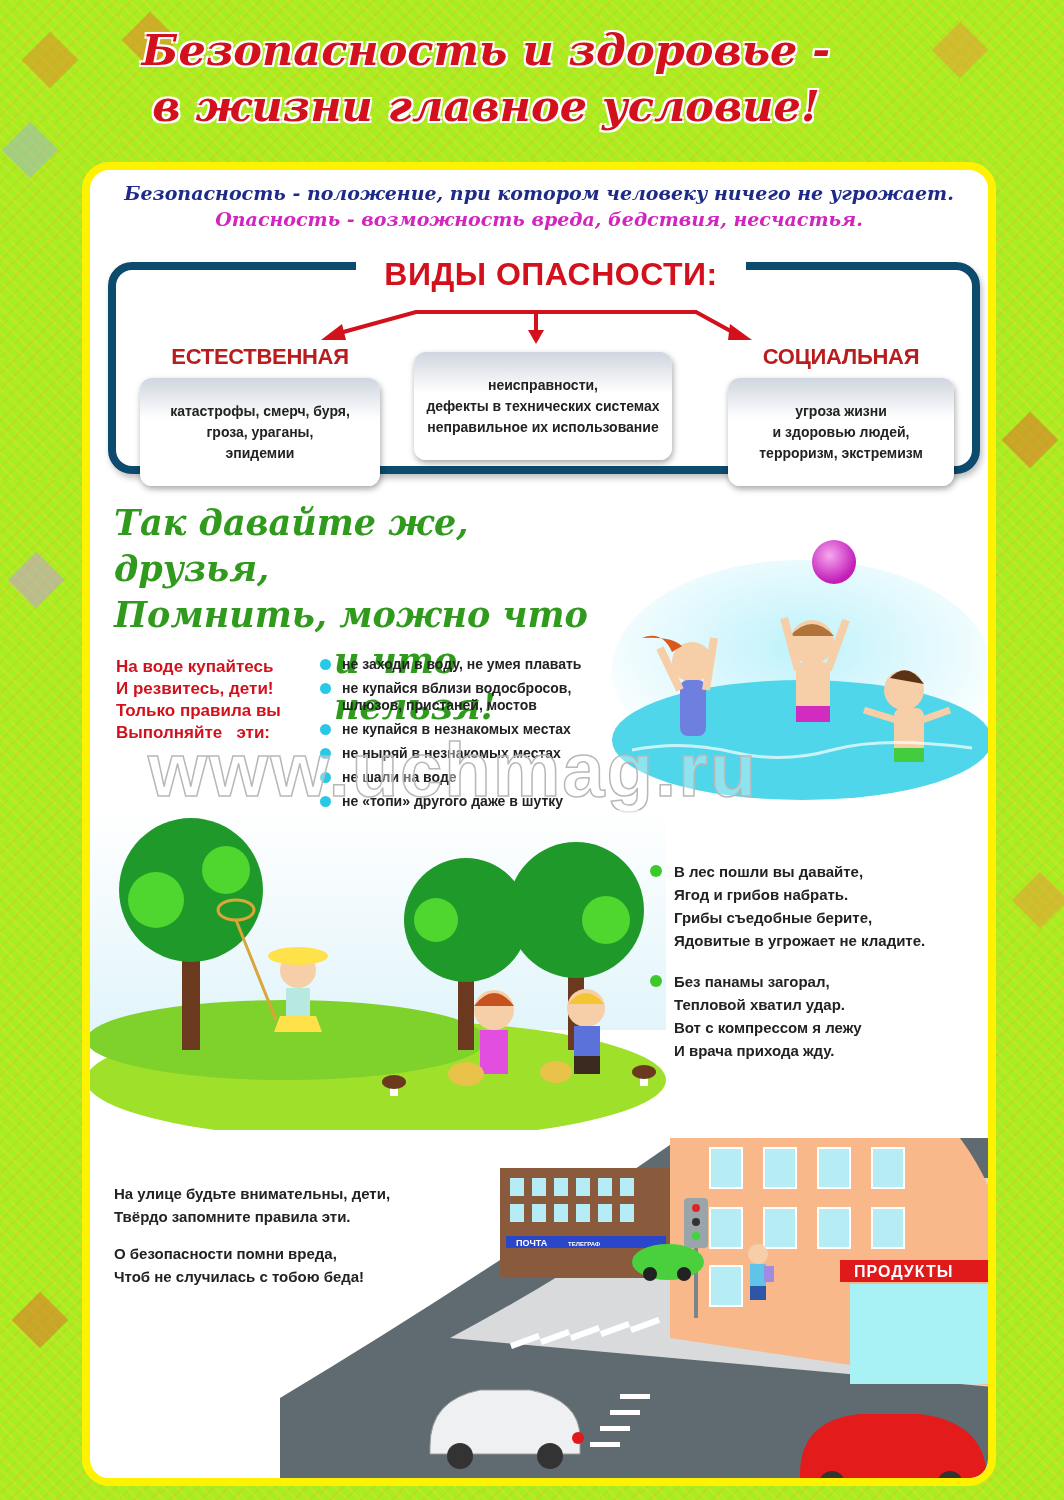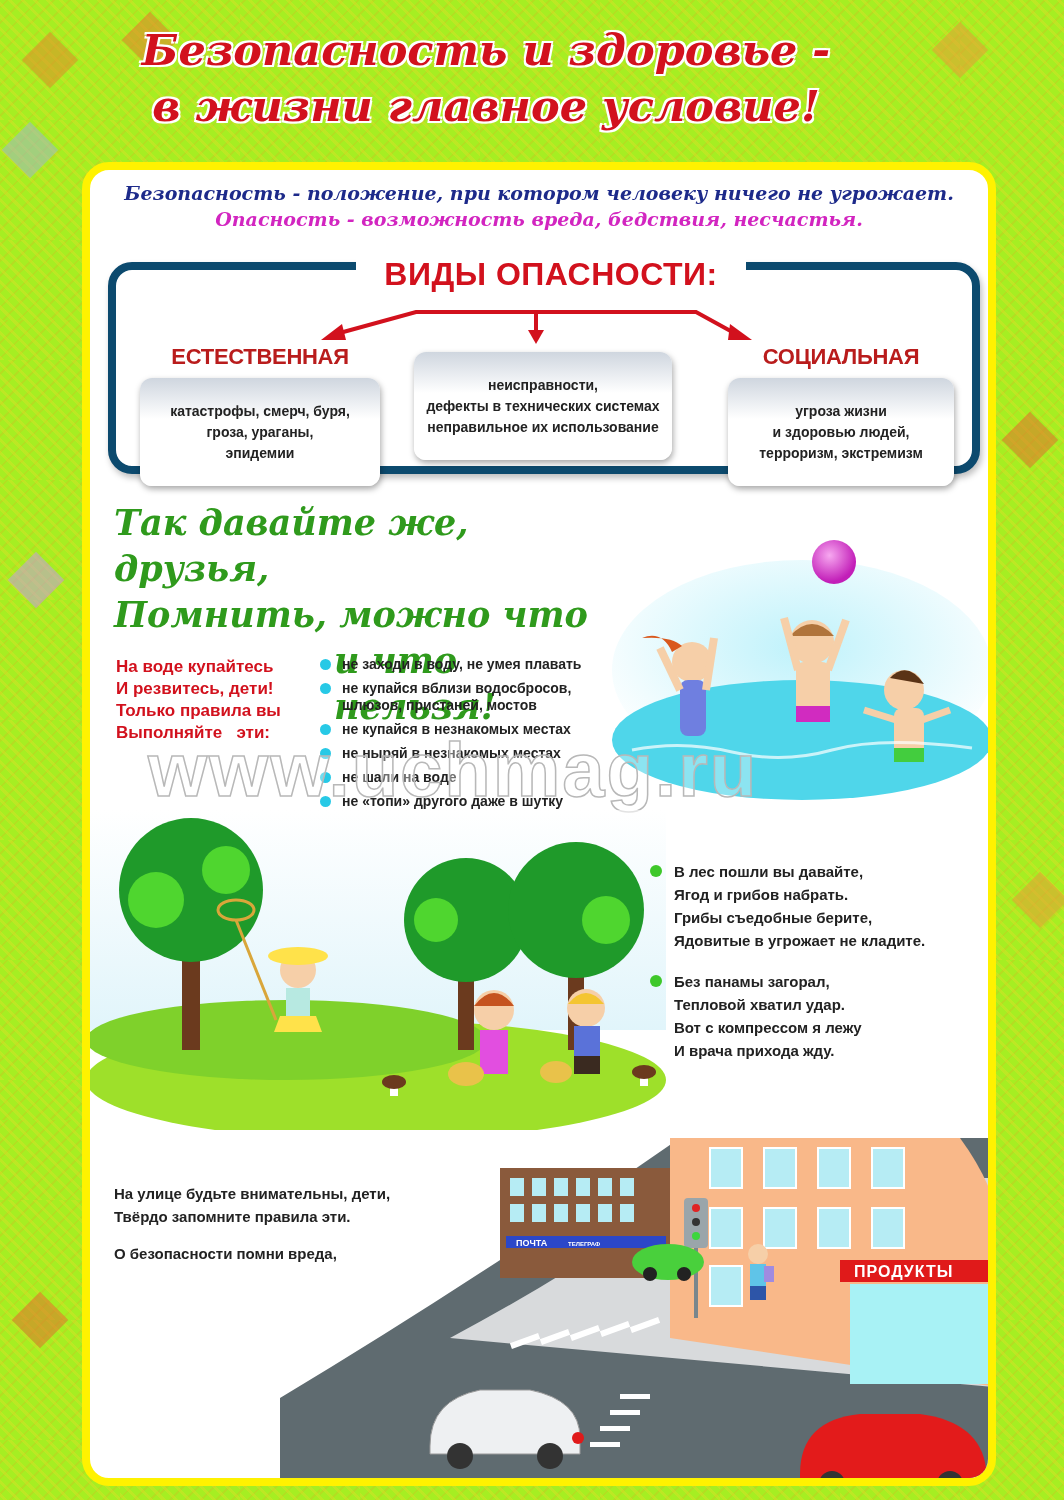--- a/index.html
+++ b/index.html
@@ -380,14 +380,15 @@
       <circle cx="552" cy="346" r="13" fill="#333"></circle>
         <circle cx="670" cy="346" r="13" fill="#333"></circle>
     </g>
   </svg>
 
   <div class="street-poem">
     <p>На улице будьте внимательны, дети,</p>
     <p>Твёрдо запомните правила эти.</p>
     <div class="gap"></div>
     <p>О безопасности помни вреда,</p>
+    <p>Чтоб не случилась с тобою беда!</p>
   </div>
 </div>
 
 </body></html>

